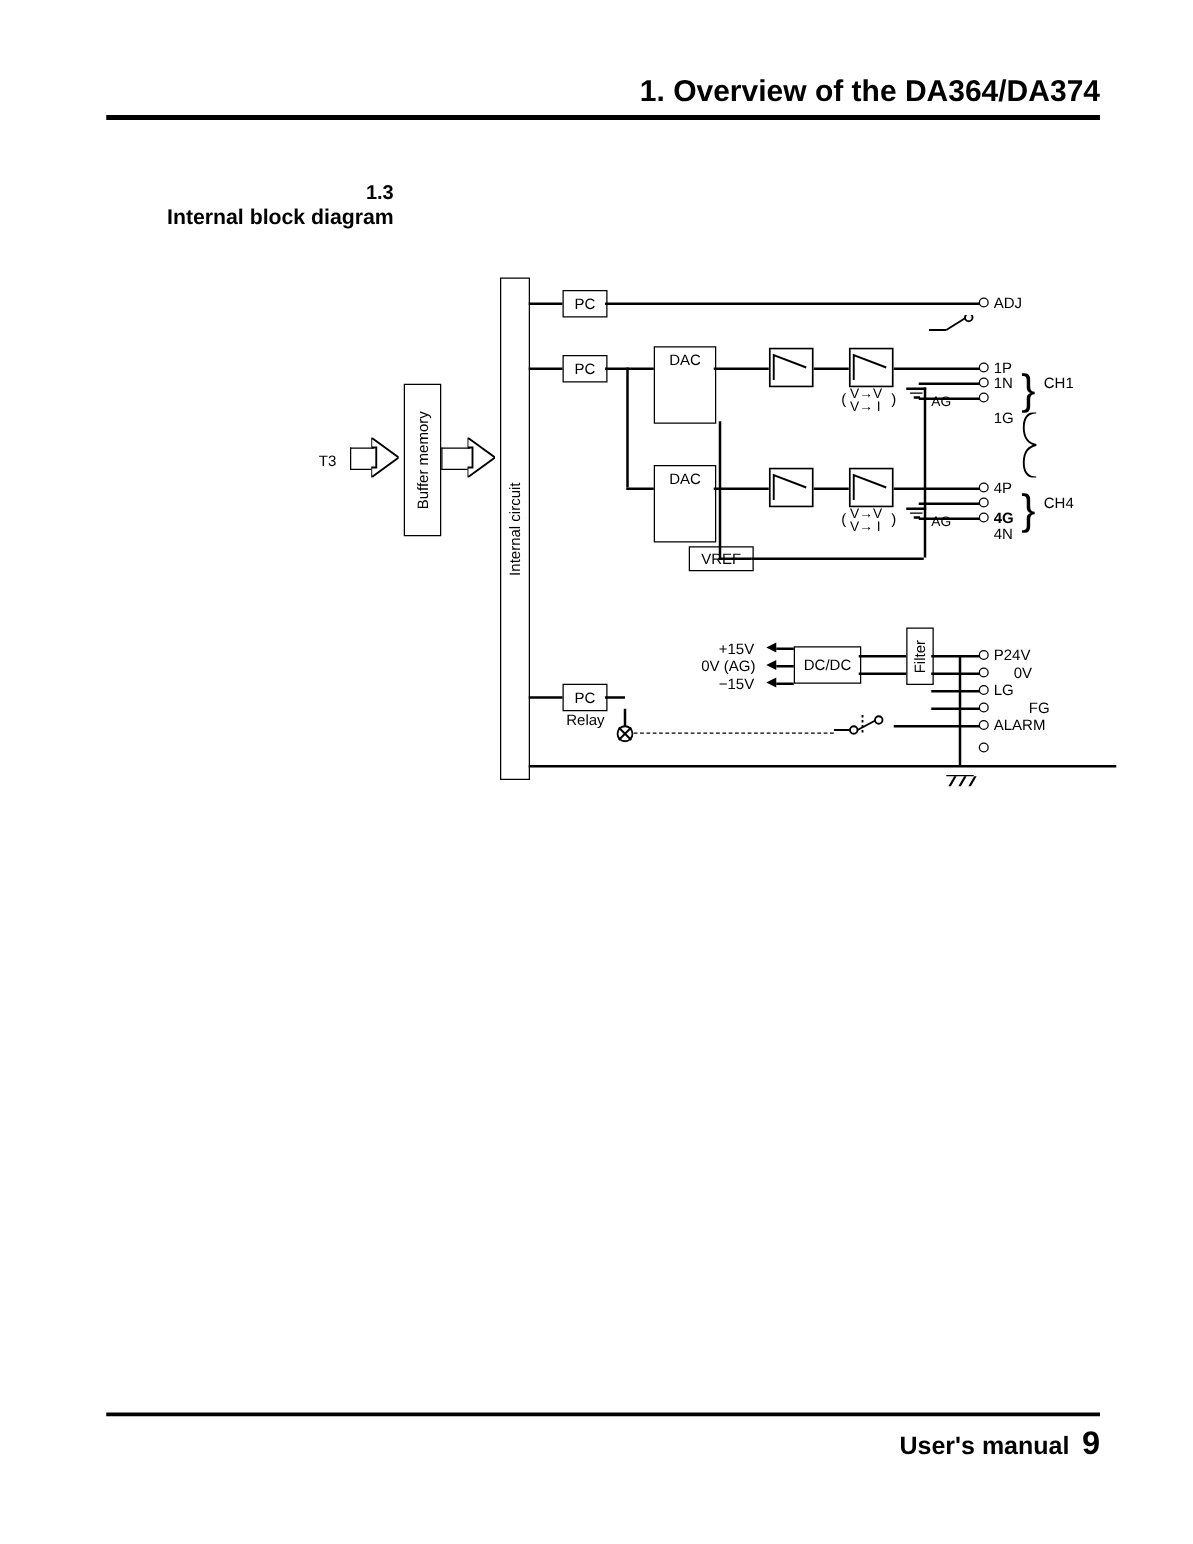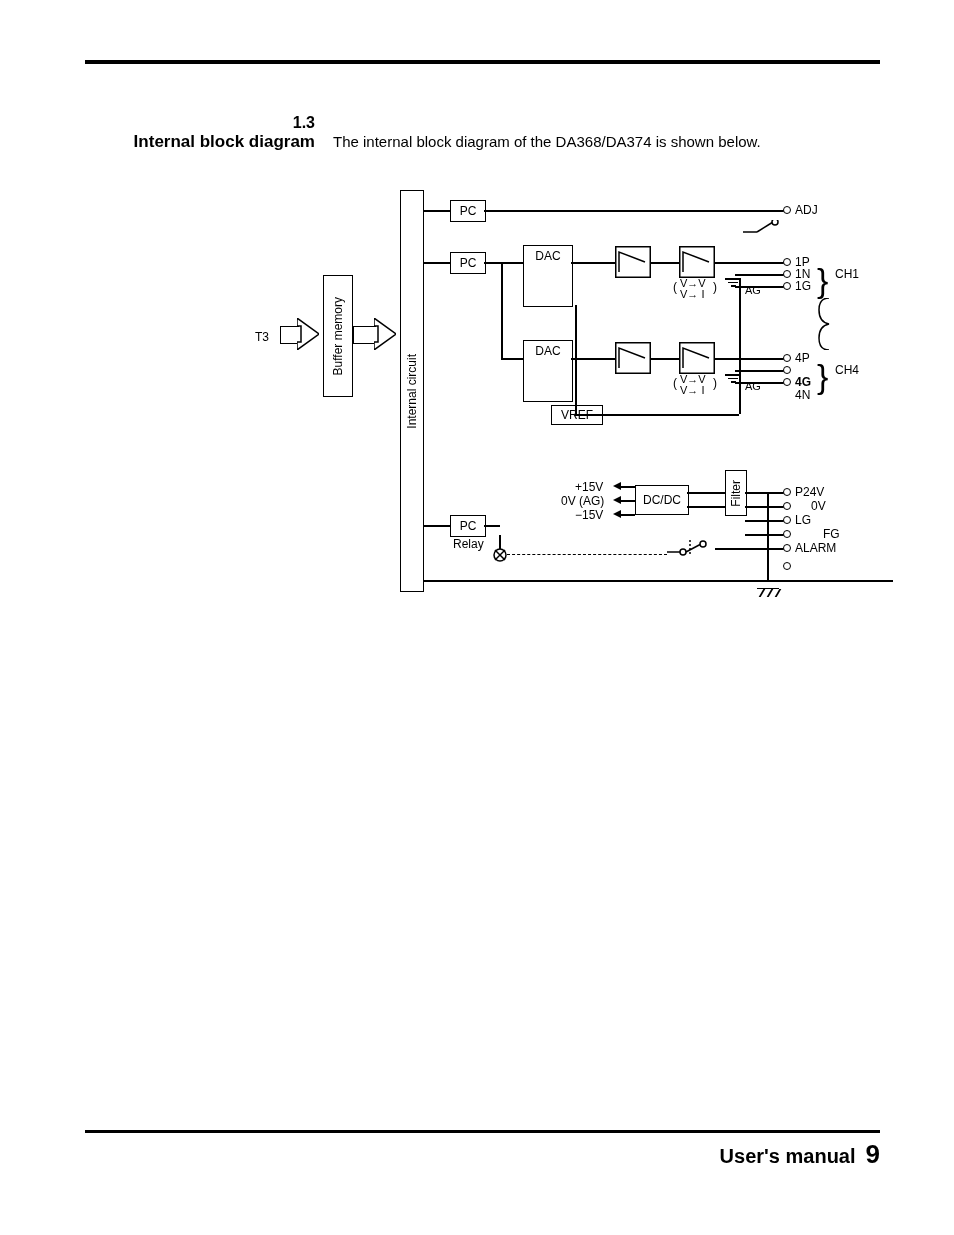--- a/index.html
+++ b/index.html
@@ -94,28 +94,28 @@
 
   .chassis { position:absolute; border-top:1.5px solid #000; width:22px; height:8px;}
   .chassis::before,.chassis::after{content:"";position:absolute;width:1.5px;height:8px;background:#000;transform:skewX(-30deg);}
   .chassis::before{left:4px;} .chassis::after{left:12px;}
   .chassis .m{position:absolute;left:20px;width:1.5px;height:8px;background:#000;transform:skewX(-30deg);}
 </style>
 </head>
 <body>
 
 <div class="page">
+  <div class="chapter-title">1.  Overview of the DA364/DA374</div>
   <hr class="hr-thick">
 
   <div class="sec-row">
     <div class="sec-left">
       <div class="sec-num">1.3</div>
       <div class="sec-title">Internal block diagram</div>
     </div>
-    <div class="sec-desc">The internal block diagram of the DA368/DA374 is shown below.</div>
   </div>
 
   <div class="diagram">
 
     <span class="lbl" style="left:0px; top:150px;">T3</span>
     <div class="arrow-stem" style="left:25px; top:146px; width:18px; height:16px;"></div>
     <svg style="position:absolute; left:42px; top:138px;" width="22" height="32">
         <polygon points="0,0 22,16 0,32 0,24 4,24 4,8 0,8" fill="#fff" stroke="#000" stroke-width="1.5"></polygon>
       </svg>
 
@@ -189,21 +189,21 @@
       </div>
     <div class="line lineh" style="left:460px; top:82px; width:70px;"></div>
 
     <div class="term" style="left:528px; top:78px;"></div>
       <span class="lbl" style="left:540px; top:75px;">1P</span>
     <div class="line lineh" style="left:480px; top:94px; width:50px;"></div>
     <div class="term" style="left:528px; top:90px;"></div>
       <span class="lbl" style="left:540px; top:87px;">1N</span>
     <div class="line lineh" style="left:480px; top:106px; width:50px;"></div>
     <div class="term" style="left:528px; top:102px;"></div>
-      <span class="lbl" style="left:540px; top:99px;">1G</span>
+      <span class="lbl" style="left:540px; top:115px;">1G</span>
     <span class="brace" style="left:562px; top:90px;">}</span>
     <span class="lbl" style="left:580px; top:87px;">CH1</span>
 
     <span class="lbl" style="left:418px; top:100px;">(</span>
     <span class="lbl" style="left:425px; top:97px; font-size:11px;">V→V</span>
     <span class="lbl" style="left:425px; top:108px; font-size:11px;">V→ I</span>
     <span class="lbl" style="left:458px; top:100px;">)</span>
     <div class="gnd" style="left:470px; top:98px;">
         <div class="a"></div>
         <div class="b"></div>

